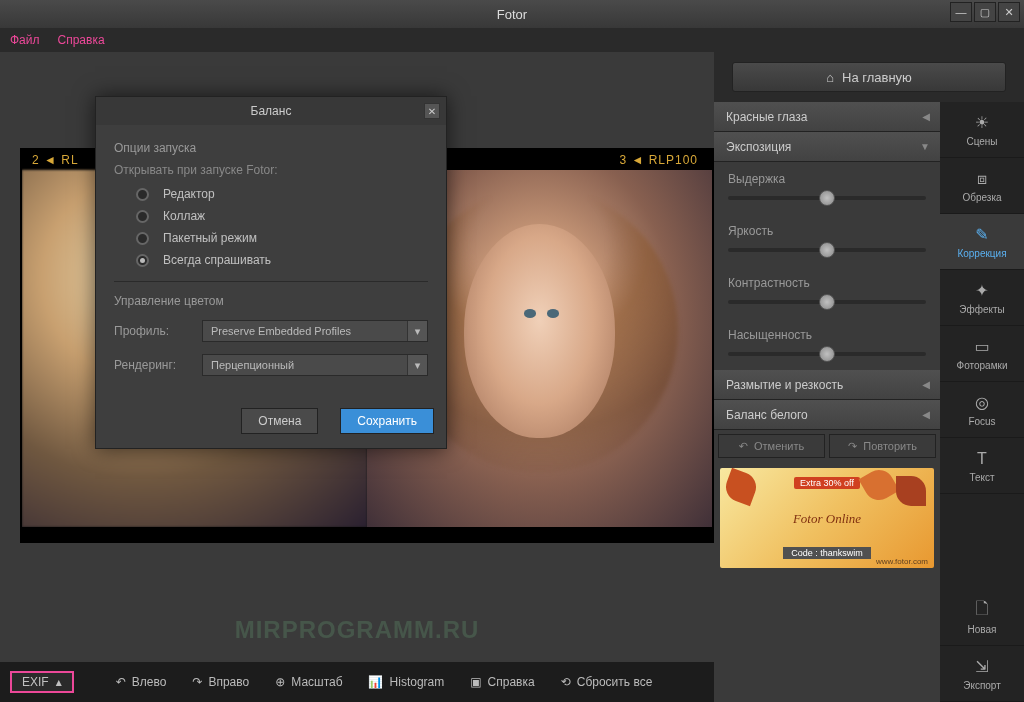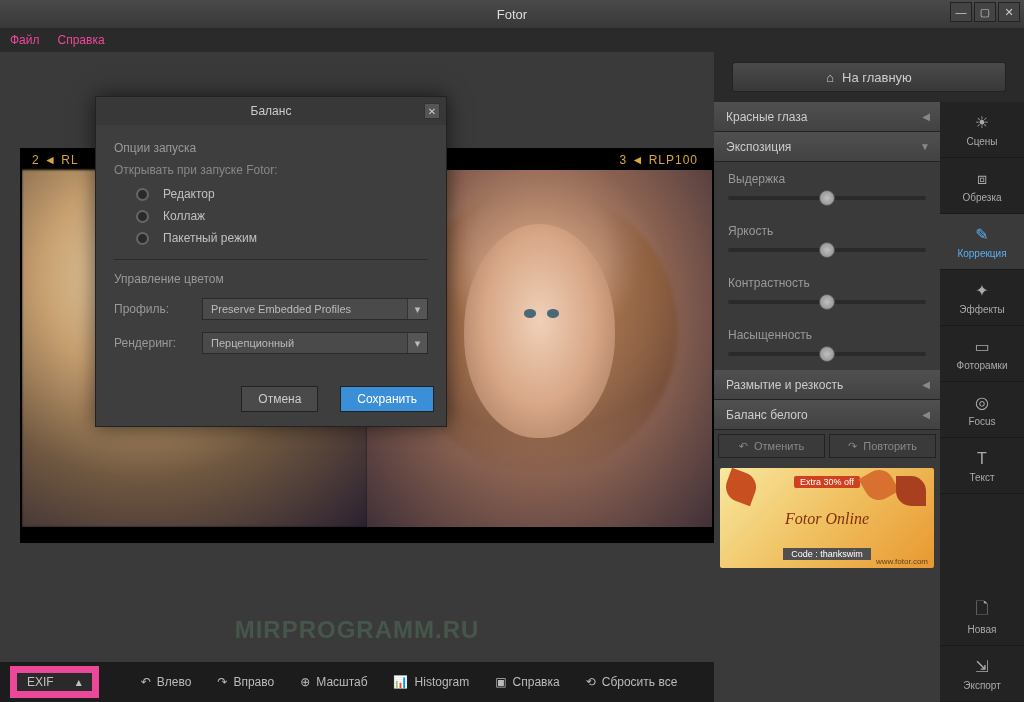--- a/index.html
+++ b/index.html
@@ -42,42 +42,42 @@
 .select { flex:1; height:22px; background:#4a4a4a; border:1px solid #2a2a2a; display:flex; align-items:center; padding:0 8px; color:#bbb; position:relative; font-size:11px; }
 .select .arrow { position:absolute; right:0; top:0; width:20px; height:100%; background:#555; border-left:1px solid #333; display:flex;align-items:center;justify-content:center; }
 .dlg-footer { display:flex; justify-content:flex-end; gap:22px; padding: 6px 12px 14px; }
 .btn { padding: 5px 16px; font-size:12px; border:1px solid #222; cursor:pointer; }
 .btn.cancel { background:#4a4a4a; color:#ccc; }
 .btn.primary { background:#3a8fd8; color:#fff; }
 
 .bottom-toolbar { position:absolute; bottom:0; left:0; right:0; height:40px; background:#1c1c1c; display:flex; align-items:center; padding: 0 10px; gap:6px; font-size:12px; }
 .tool-btn { padding:4px 10px; background:#2a2a2a; border:1px solid #444; display:flex; align-items:center; gap:6px; color:#bbb; cursor:pointer; }
 .tool-btn.flat { background:transparent; border:none; }
-.exif-btn { background:#2a2a2a; border:7px solid #ec4899; padding:2px 10px; display:flex; gap:22px; align-items:center; }
+.exif-btn { background:#2a2a2a; border:2px solid #ec4899; padding:2px 10px; display:flex; gap:7px; align-items:center; }
 
 .right-panel { width: 310px; background:#2a2a2a; display:flex; flex-direction:column; }
 .home-row { padding: 10px 18px; }
 .home-btn { width:100%; height:30px; background:linear-gradient(#4a4a4a,#383838); border:1px solid #222; border-radius:3px; display:flex;align-items:center;justify-content:center; gap:8px; color:#ccc; font-size:13px; cursor:pointer; }
 
 .panel-body { flex:1; display:flex; overflow:hidden; }
 .adjust-col { flex:1; background:#3a3a3a; display:flex; flex-direction:column; overflow-y:auto; }
 .section-hdr { height:30px; background:linear-gradient(#505050,#424242); border-bottom:1px solid #222; display:flex; align-items:center; padding:0 12px; color:#ccc; font-size:12px; position:relative; cursor:pointer; }
 .section-hdr .chev { position:absolute; right:10px; font-size:10px; color:#888; }
 .slider-block { padding: 10px 14px 6px; }
 .slider-label { font-size:12px; color:#999; margin-bottom:10px; }
 .slider-track { height:4px; background:#2a2a2a; border-radius:2px; position:relative; margin-bottom:8px; }
 .slider-thumb { position:absolute; top:-6px; width:16px; height:16px; border-radius:50%; background:radial-gradient(#c0c0c0,#888); border:1px solid #555; transform:translateX(-50%); }
 
 .undo-row { display:flex; gap:4px; padding:4px; }
 .undo-btn { flex:1; height:24px; background:#3a3a3a; border:1px solid #222; display:flex;align-items:center;justify-content:center; gap:6px; color:#888; font-size:11px; cursor:pointer; }
 
 .ad { margin:6px; height:100px; background:linear-gradient(135deg,#f8e8a0,#f0c060,#e89830); border-radius:2px; display:flex; flex-direction:column; align-items:center; justify-content:center; font-size:10px; position:relative; overflow:hidden;gap:20px; }
 .ad .leaf { position:absolute; width:30px; height:30px; background:#c85020; border-radius:0 50% 0 50%; }
 .ad .l1{top:4px;left:6px;transform:rotate(20deg);} .ad .l2{top:2px;right:40px;background:#d87030;transform:rotate(-30deg);} .ad .l3{top:8px;right:8px;background:#a84020;}
-.ad-title { font-family: cursive; font-size:16px; color:#803010; font-style:italic; }
+.ad-title { font-family: cursive; font-size:13px; color:#803010; font-style:italic; }
 .ad-extra { background:#d04020; color:#fff; padding:1px 6px; font-size:9px; border-radius:2px; margin-bottom:2px; }
 .ad-code { background:#505050; color:#fff; padding:1px 8px; font-size:9px; }
 .ad-url { position:absolute; bottom:2px; right:6px; font-size:8px; color:#604020; }
 
 .tool-col { width:84px; background:#232323; display:flex; flex-direction:column; }
 .tool-item { height:56px; display:flex; flex-direction:column; align-items:center; justify-content:center; gap:3px; color:#aaa; font-size:10px; cursor:pointer; border-bottom:1px solid #1a1a1a; }
 .tool-item.active { background:#3a3a3a; color:#5ab0f0; }
 .tool-item .ico { width:20px; height:20px; display:flex;align-items:center;justify-content:center; font-size:16px; }
 .tool-item.active .ico { color:#5ab0f0; }
 .spacer { flex:1; }
@@ -134,20 +134,24 @@
             <span>Редактор</span>
           </div>
         <div class="radio-row">
             <div class="radio"></div>
             <span>Коллаж</span>
           </div>
         <div class="radio-row">
             <div class="radio"></div>
             <span>Пакетный режим</span>
           </div>
+        <div class="radio-row">
+            <div class="radio on"></div>
+            <span>Всегда спрашивать</span>
+          </div>
         <div class="divider"></div>
         <div class="dlg-section">Управление цветом</div>
         <div class="form-row">
           <label>Профиль:</label>
           <div class="select">
               <span>Preserve Embedded Profiles</span>
               <div class="arrow">▾</div>
             </div>
         </div>
         <div class="form-row">

